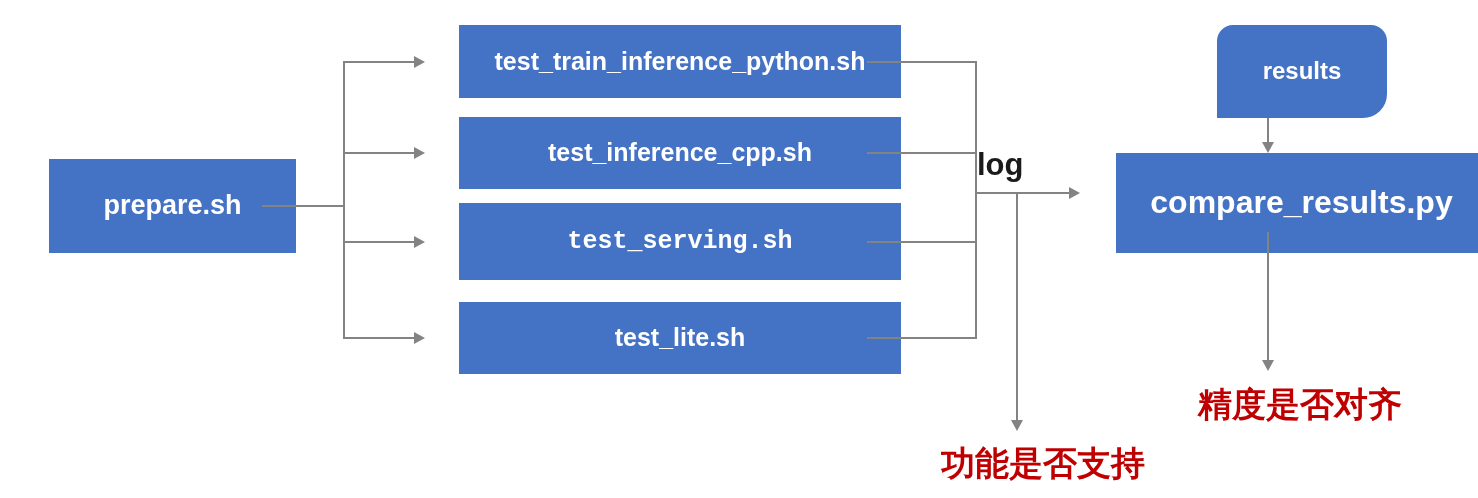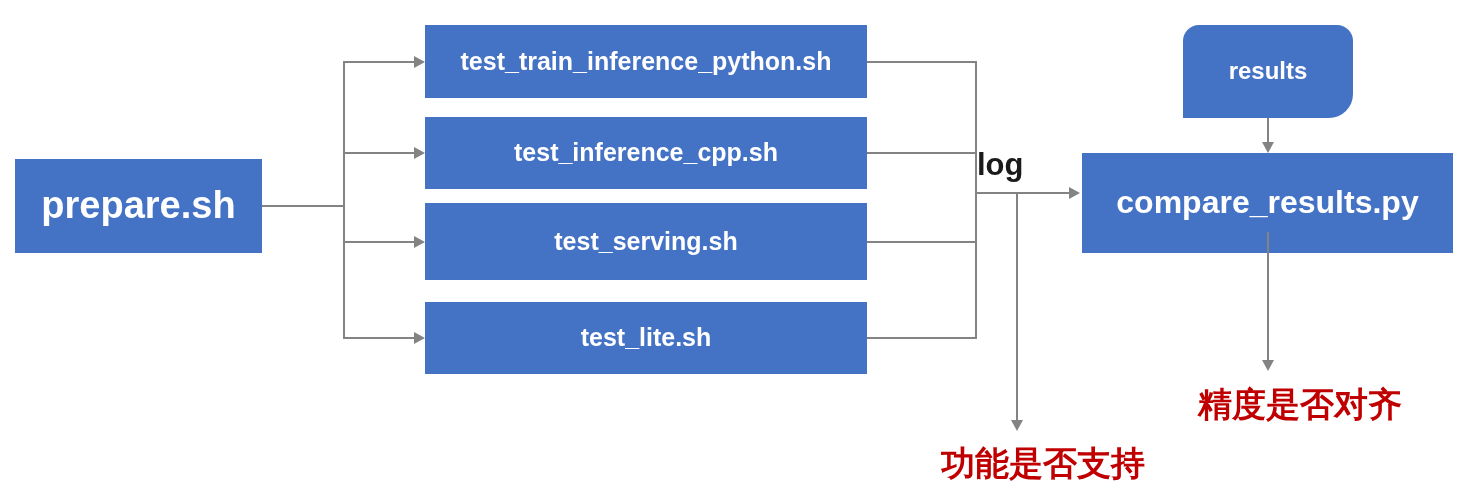--- a/index.html
+++ b/index.html
@@ -26,26 +26,27 @@
     position: absolute;
     background: var(--blue);
     color: var(--node-text);
     font-weight: bold;
     display: flex;
     align-items: center;
     justify-content: center;
     text-align: center;
     line-height: 1.1;
     white-space: nowrap;
+    margin-left: 34px;
   }
-  .node-prepare   { left: 15px;   top: 159px; width: 247px; height: 94px; font-size: 38px; }
+  .node-prepare   { left: 15px;   top: 159px; width: 247px; height: 94px; font-size: 27px; }
   .node-test      { left: 425px;  width: 442px; font-size: 25px; }
   .node-test-1    { top: 25px;  height: 73px; }
   .node-test-2    { top: 117px; height: 72px; }
-  .node-test-3    { top: 203px; height: 77px; }
+  .node-test-3    { top: 203px; height: 77px; font-family: Liberation Mono, monospace; }
   .node-test-4    { top: 302px; height: 72px; }
   .node-results   { left: 1183px; top: 25px;  width: 170px; height: 93px; font-size: 24px;
                     border-radius: 16px 16px 24px 0; }
   .node-compare   { left: 1082px; top: 153px; width: 371px; height: 100px; font-size: 32px; }
 
   .line {
     position: absolute;
     background: var(--line);
   }
   .arrow-right {

